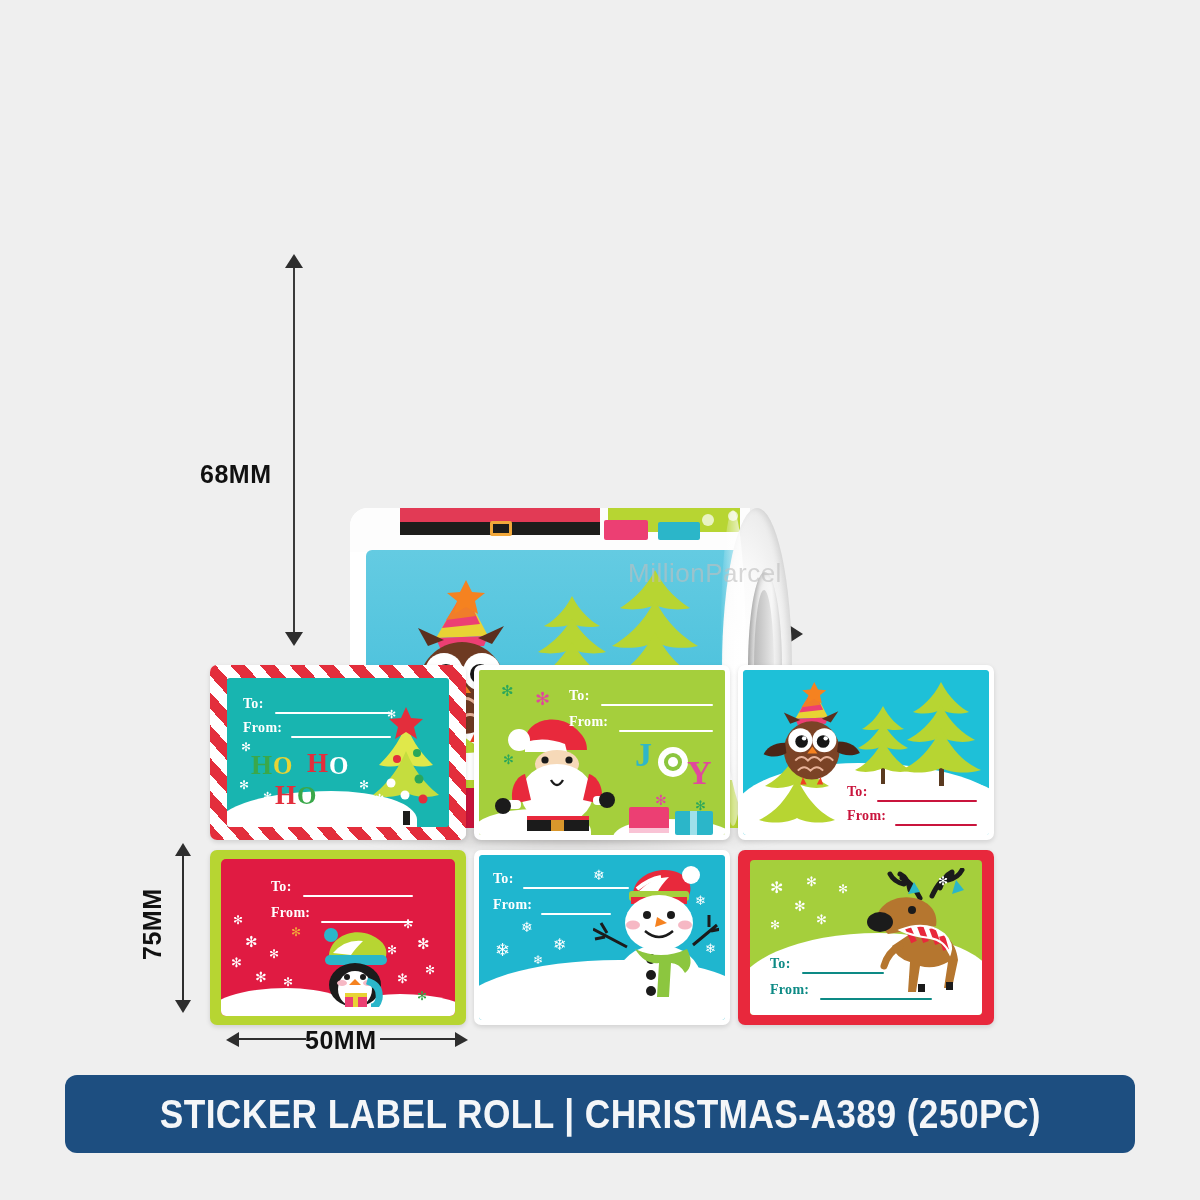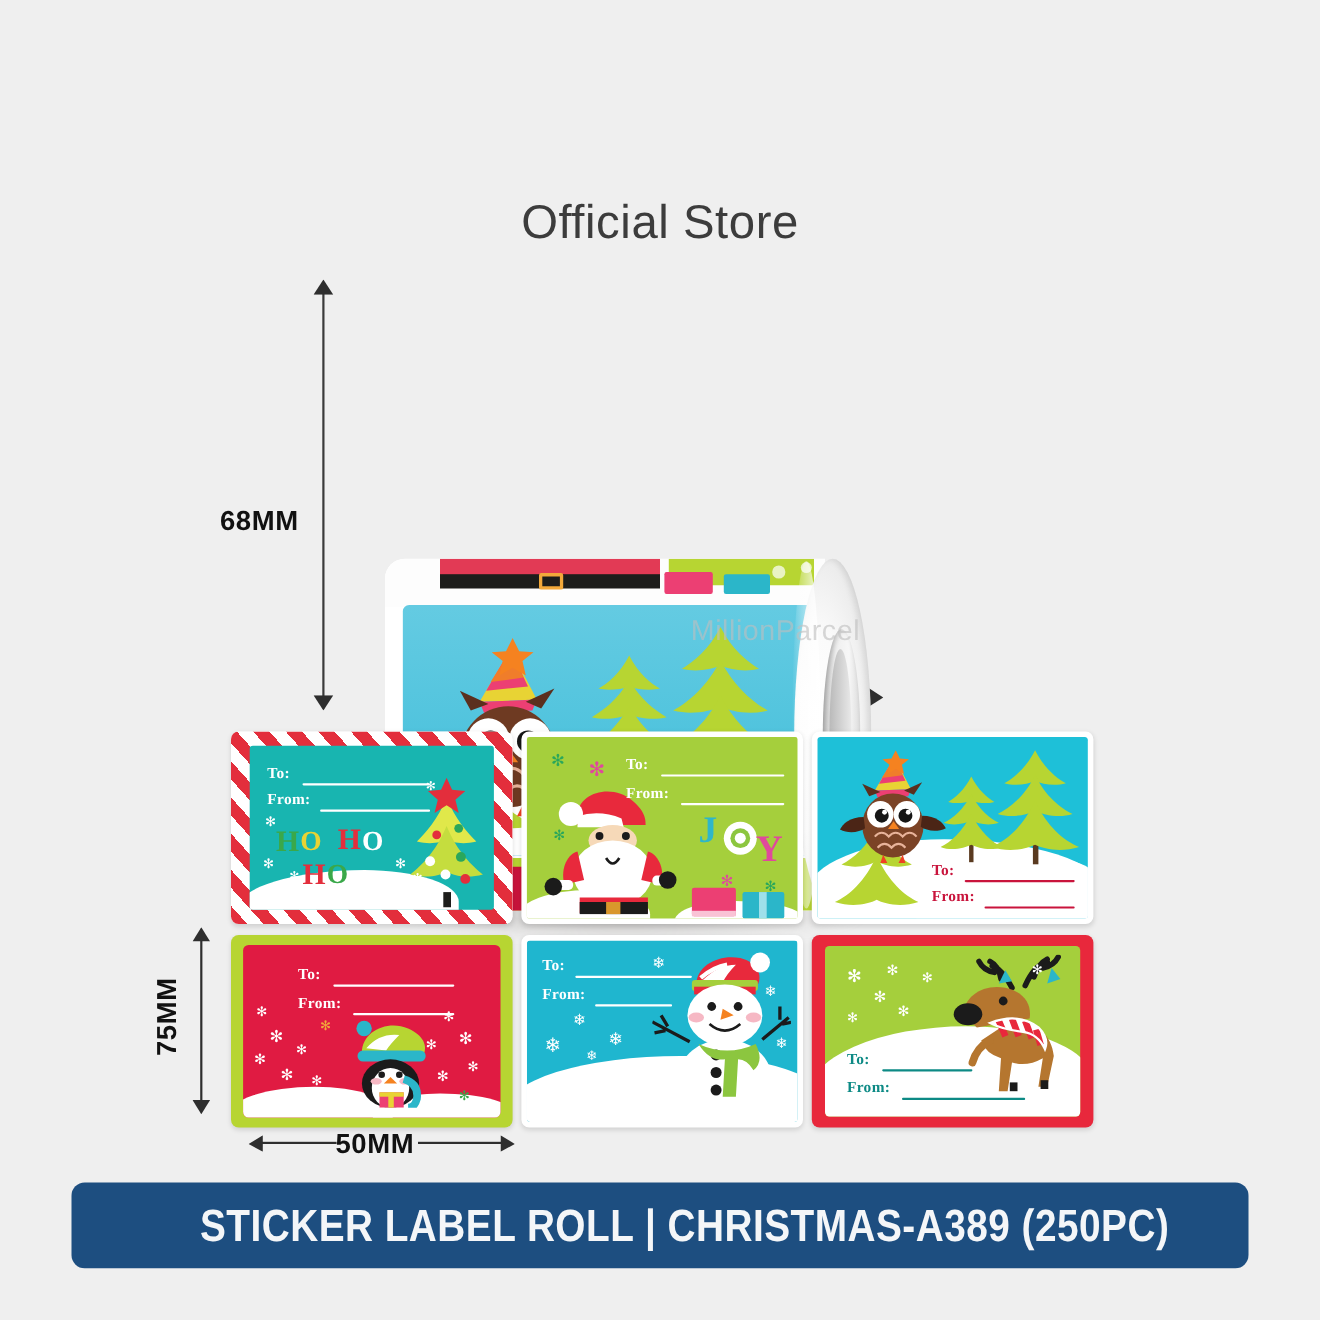--- a/index.html
+++ b/index.html
@@ -137,36 +137,35 @@
   .tf-line { position:absolute; height:2px; border-radius:1px; }
   .tf-label {
     position:absolute; font-family:"Liberation Serif", serif; font-weight:700;
     letter-spacing:.3px;
   }
 
   
   .banner {
     position: absolute; left: 65px; top: 1075px; width: 1070px; height: 78px;
     background: #1d4e80; border-radius: 12px;
-    display: flex; align-items: center; justify-content: flex-end;
+    display: flex; align-items: center; justify-content: center;
   }
   .banner-text {
     color: #f4f6f8; font-size: 41px; font-weight: 700;
     font-family: "Liberation Sans", sans-serif;
     letter-spacing: .5px; transform: scaleX(.86); transform-origin: center;
     white-space: nowrap;
   }
 </style>
 </head>
 <body>
 
 <div id="page">
 
   <div class="header">
-    <div class="substore">Official Store</div>
   </div>
 
   <div class="hero">
 
     <div>
       <div class="dim-line-v" style="left:293px; top:12px; width:2px; height:382px;"></div>
       <svg style="position:absolute; left:285px; top:4px;" width="18" height="14">
         <polygon points="9,0 18,14 0,14" fill="#2e2e2e"></polygon>
       </svg>
       <svg style="position:absolute; left:285px; top:382px;" width="18" height="14">

